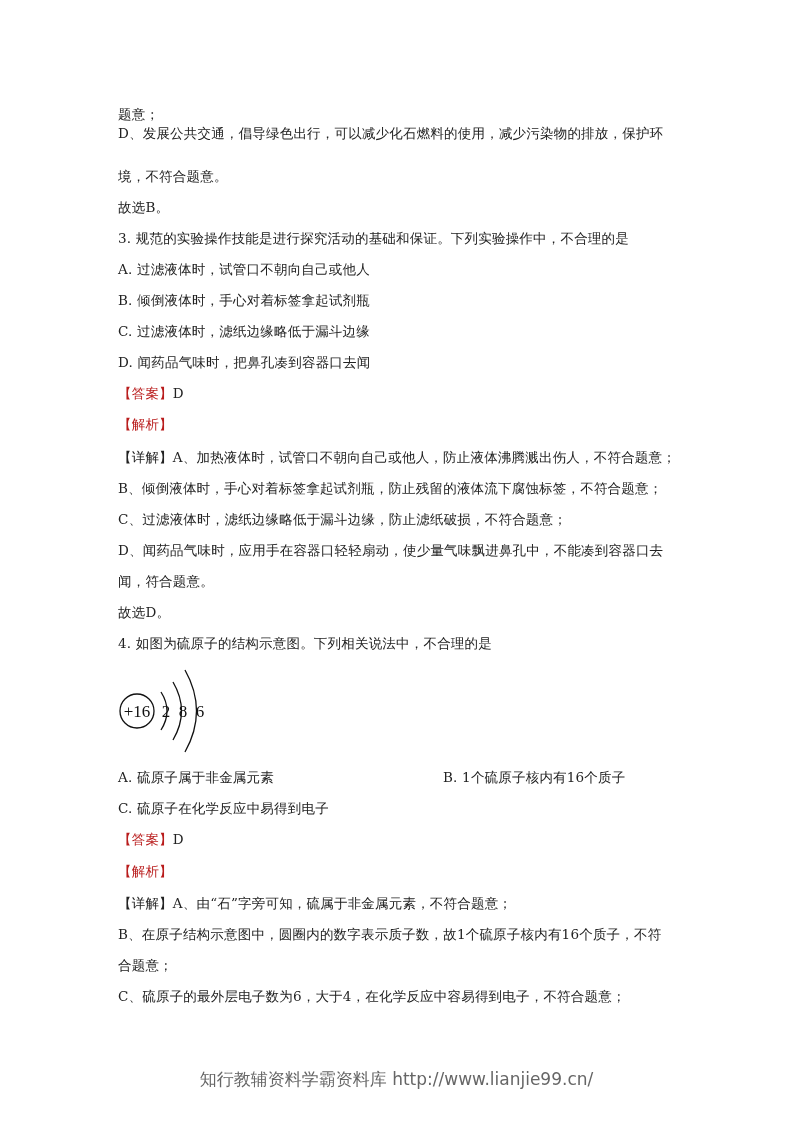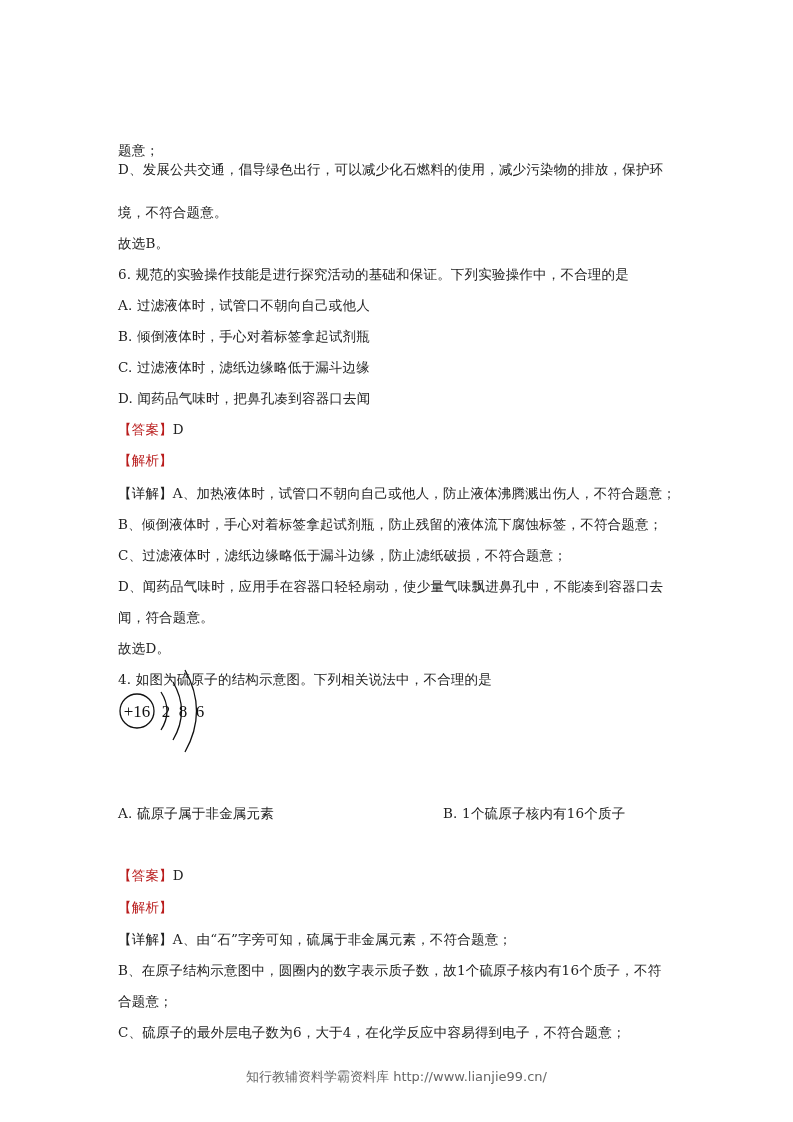--- a/index.html
+++ b/index.html
@@ -1,35 +1,35 @@
 <!DOCTYPE html>
 <html><head>
 <meta charset="utf-8">
 <style>
   html, body { margin: 0; padding: 0; background: #ffffff; }
   body { width: 793px; height: 1122px; position: relative; overflow: hidden;
          font-family: "DejaVu Serif", "Liberation Serif", serif; color: #222; }
   .page { position: absolute; left: 0; top: 0; width: 793px; height: 1122px; }
-  .line { position: absolute; left: 118px; font-size: 13.5px; line-height: 20px; white-space: nowrap; letter-spacing: 0.2px; margin-top: 36px; }
+  .line { position: absolute; left: 118px; font-size: 13.5px; line-height: 20px; white-space: nowrap; letter-spacing: 0.2px; }
   .tag { color: #b91c1c; }
   .atom { position: absolute; left: 118px; top: 668px; width: 100px; height: 88px; }
   .footer { position: absolute; left: 0; width: 793px; top: 1068px; text-align: center;
-            font-family: "DejaVu Sans", "Liberation Sans", sans-serif; font-size: 13px; color: #666; }
+            font-family: "DejaVu Sans", "Liberation Sans", sans-serif; font-size: 17px; color: #666; }
 </style>
 </head>
 <body>
 
 <div class="page">
 
   <div class="line" style="top:104px">题意；</div>
   <div class="line" style="top:123px">D、发展公共交通，倡导绿色出行，可以减少化石燃料的使用，减少污染物的排放，保护环</div>
   <div class="line" style="top:166px">境，不符合题意。</div>
   <div class="line" style="top:197px">故选B。</div>
 
-  <div class="line" style="top:228px">6. 规范的实验操作技能是进行探究活动的基础和保证。下列实验操作中，不合理的是</div>
+  <div class="line" style="top:228px">3. 规范的实验操作技能是进行探究活动的基础和保证。下列实验操作中，不合理的是</div>
   <div class="line" style="top:259px">A. 过滤液体时，试管口不朝向自己或他人</div>
   <div class="line" style="top:290px">B. 倾倒液体时，手心对着标签拿起试剂瓶</div>
   <div class="line" style="top:321px">C. 过滤液体时，滤纸边缘略低于漏斗边缘</div>
   <div class="line" style="top:352px">D. 闻药品气味时，把鼻孔凑到容器口去闻</div>
 
   <div class="line" style="top:383px">
     <span class="tag">【答案】</span><span>D</span>
   </div>
   <div class="line" style="top:414px">
     <span class="tag">【解析】</span>
@@ -53,20 +53,21 @@
       <path d="M43 24 Q55 43 43 62" fill="none" stroke="#111" stroke-width="1.3"></path>
       <text x="19" y="49" text-anchor="middle" font-family="Liberation Serif, serif" font-size="17" fill="#111">+16</text>
       <text x="48" y="49" text-anchor="middle" font-family="Liberation Serif, serif" font-size="17" fill="#111">2</text>
       <text x="65" y="49" text-anchor="middle" font-family="Liberation Serif, serif" font-size="17" fill="#111">8</text>
       <text x="82" y="49" text-anchor="middle" font-family="Liberation Serif, serif" font-size="17" fill="#111">6</text>
     </svg>
   </div>
 
   <div class="line" style="top:767px">A. 硫原子属于非金属元素</div>
   <div class="line" style="top:767px; left:443px">B. 1个硫原子核内有16个质子</div>
+  <div class="line" style="top:798px">C. 硫原子在化学反应中易得到电子</div>
 
   <div class="line" style="top:829px">
     <span class="tag">【答案】</span><span>D</span>
   </div>
   <div class="line" style="top:861px">
     <span class="tag">【解析】</span>
   </div>
   <div class="line" style="top:893px">
     <span>【详解】</span><span>A、由“石”字旁可知，硫属于非金属元素，不符合题意；</span>
   </div>

